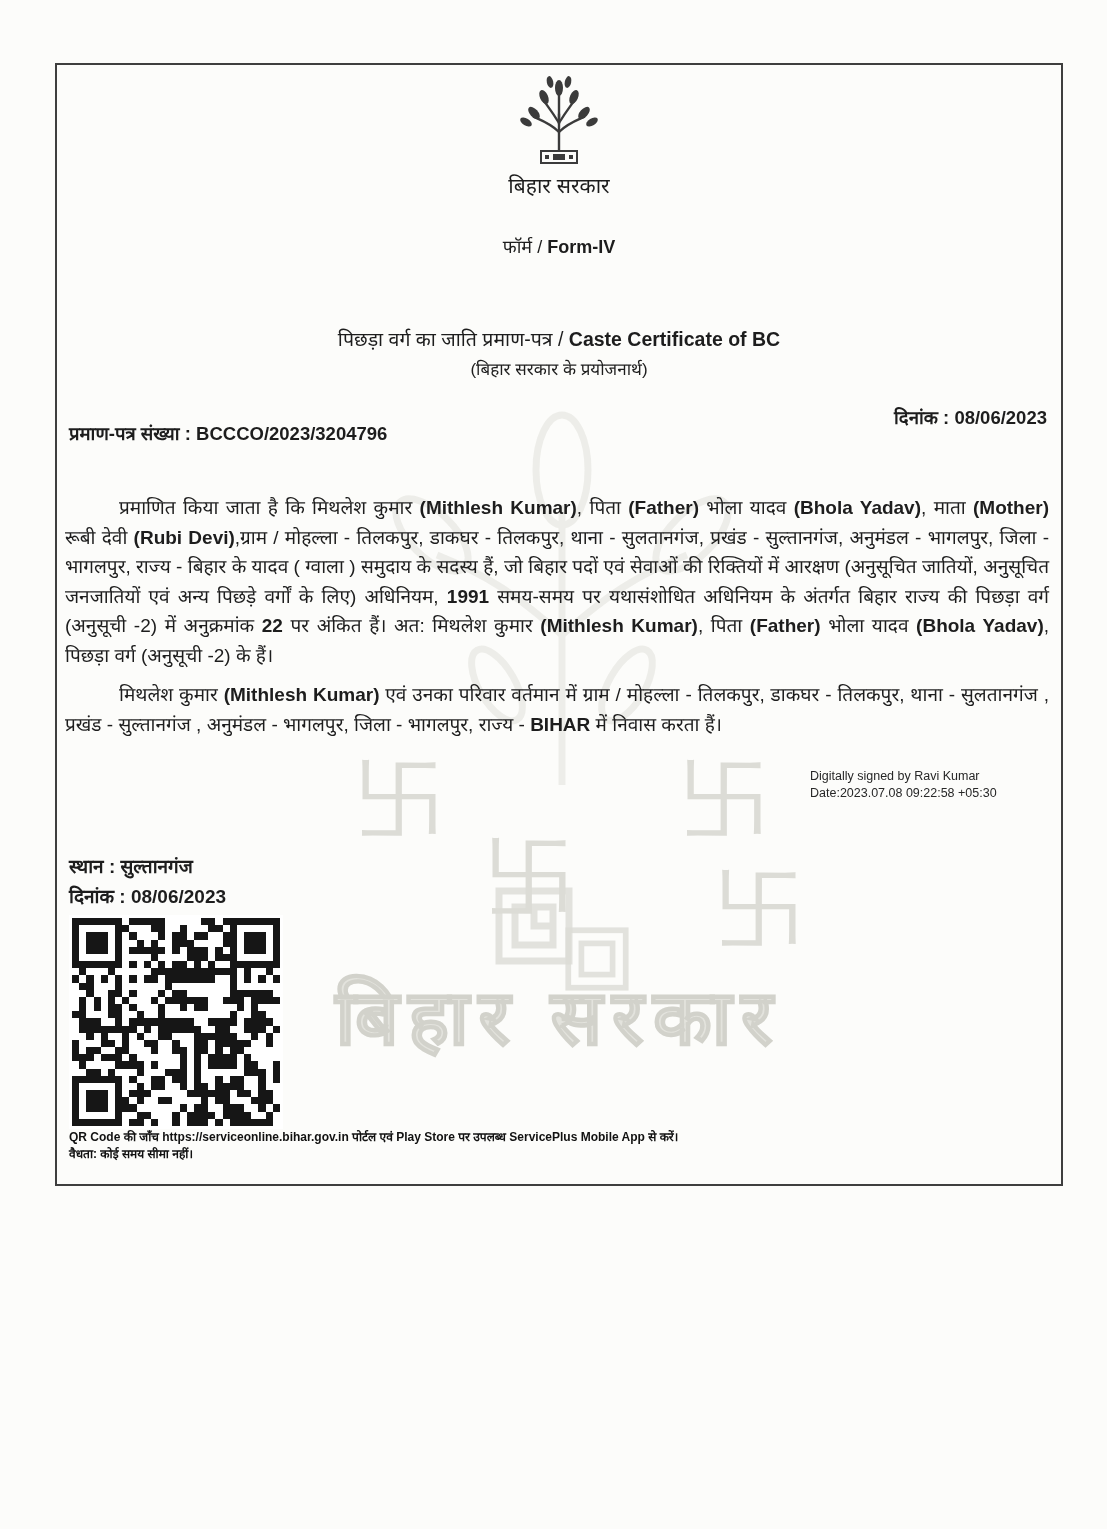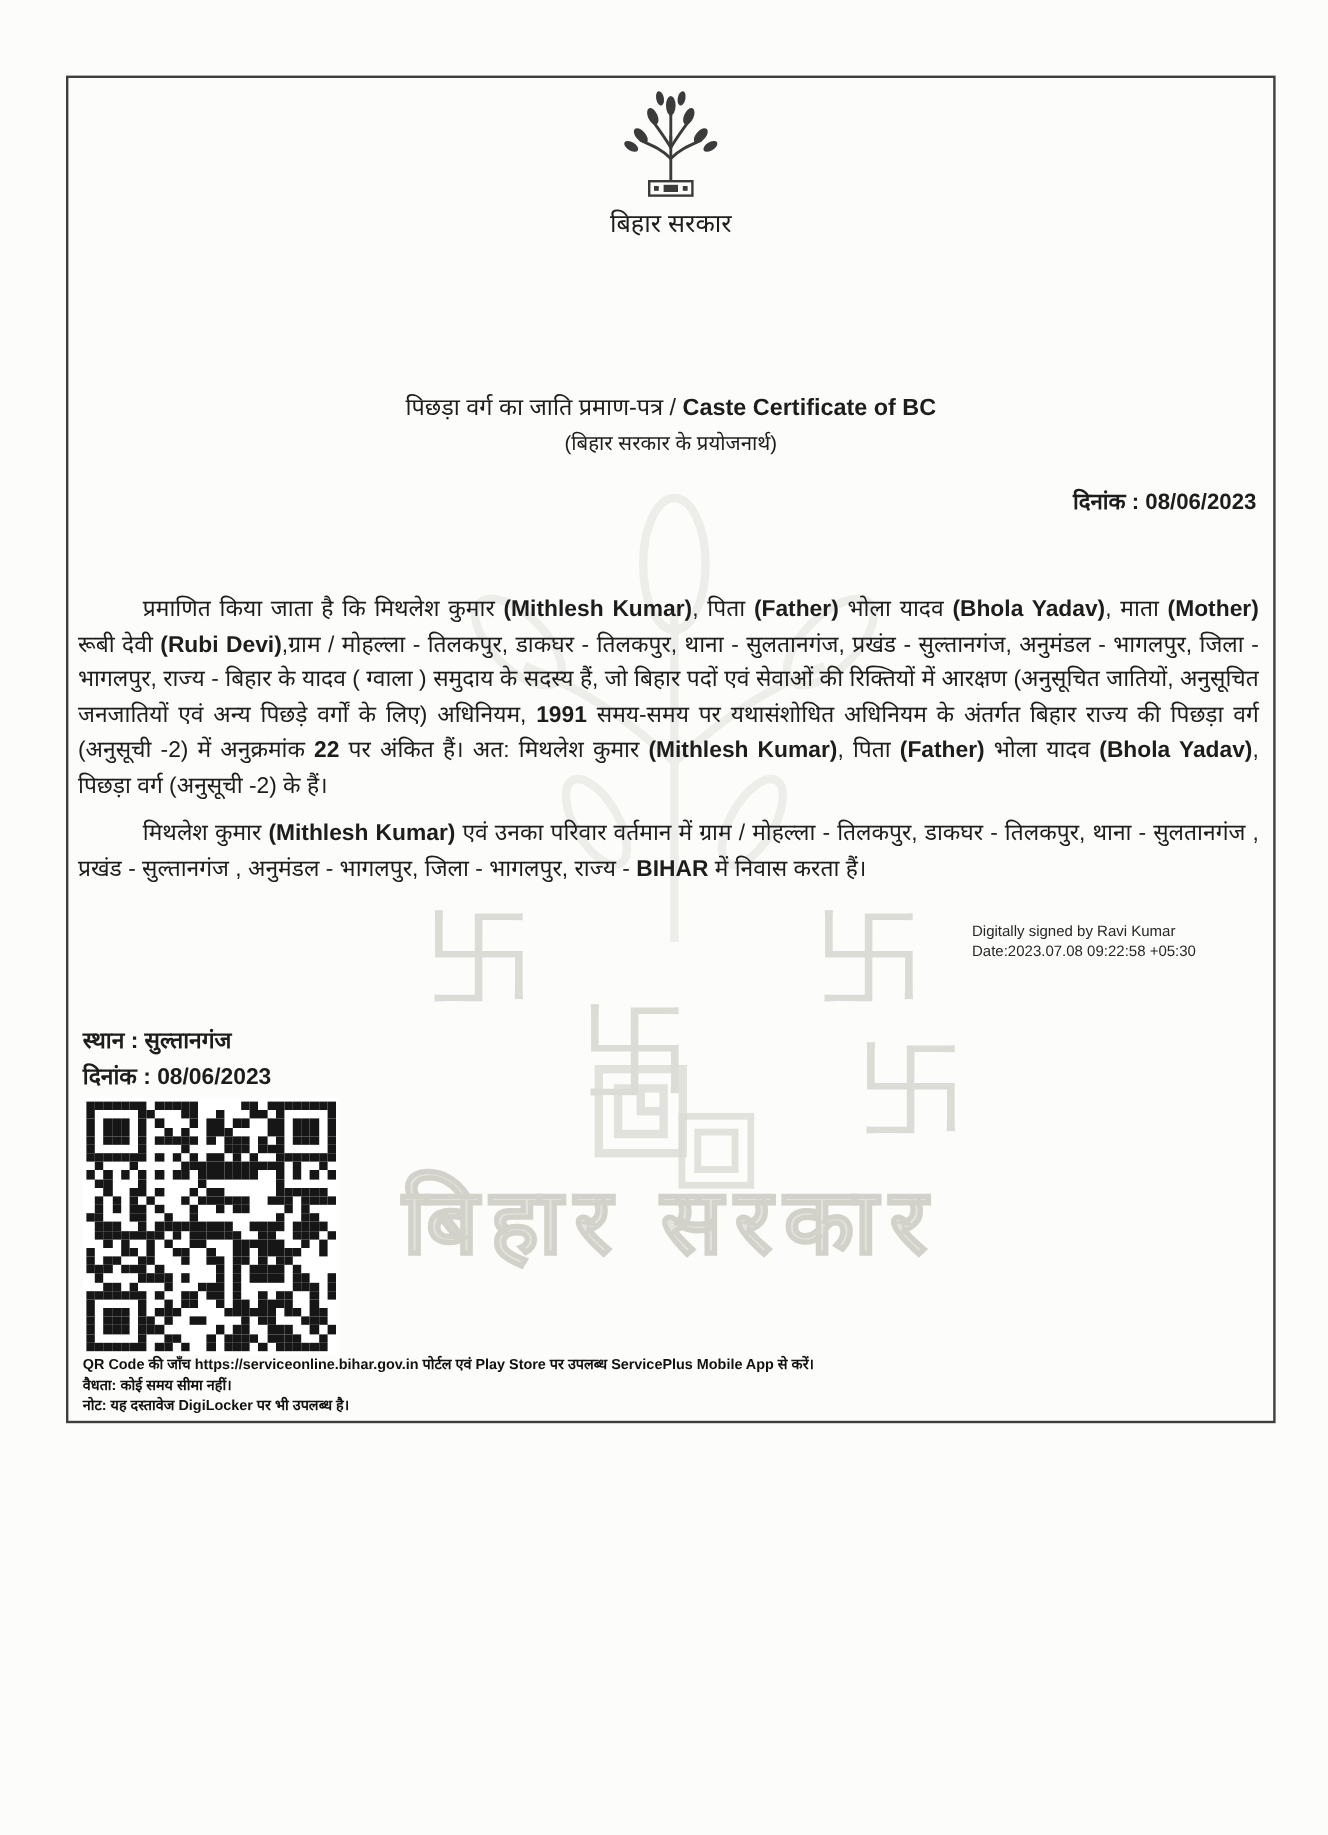--- a/index.html
+++ b/index.html
@@ -135,24 +135,26 @@
           <ellipse cx="35" cy="12" rx="3.2" ry="6" transform="rotate(-12 35 12)"></ellipse>
           <ellipse cx="53" cy="12" rx="3.2" ry="6" transform="rotate(12 53 12)"></ellipse>
         </g>
         <rect x="26" y="81" width="36" height="12" fill="none" stroke="#3b3b3b" stroke-width="2"></rect>
         <rect x="30" y="85" width="4" height="4" fill="#3b3b3b"></rect>
         <rect x="54" y="85" width="4" height="4" fill="#3b3b3b"></rect>
         <rect x="38" y="84" width="12" height="6" fill="#3b3b3b"></rect>
       </svg>
 
       <div class="org-hi">बिहार सरकार</div>
+      <div class="form-line"><span>फॉर्म / </span><span class="b">Form-IV</span></div>
 
       <div class="certtype-line"><span>पिछड़ा वर्ग का जाति प्रमाण-पत्र / </span><span class="b">Caste Certificate of BC</span></div>
       <div class="purpose-line">(बिहार सरकार के प्रयोजनार्थ)</div>
 
+      <div class="certno">प्रमाण-पत्र संख्या : BCCCO/2023/3204796</div>
       <div class="hdate">दिनांक : 08/06/2023</div>
 
       <div class="para para1"><span>प्रमाणित किया जाता है कि मिथलेश कुमार </span><span class="b">(Mithlesh Kumar)</span><span>, पिता </span><span class="b">(Father)</span><span> भोला यादव </span><span class="b">(Bhola Yadav)</span><span>, माता </span><span class="b">(Mother)</span><span> रूबी देवी </span><span class="b">(Rubi Devi)</span><span>,ग्राम / मोहल्ला - तिलकपुर, डाकघर - तिलकपुर, थाना - सुलतानगंज, प्रखंड - सुल्तानगंज, अनुमंडल - भागलपुर, जिला - भागलपुर, राज्य - बिहार के यादव ( ग्वाला ) समुदाय के सदस्य हैं, जो बिहार पदों एवं सेवाओं की रिक्तियों में आरक्षण (अनुसूचित जातियों, अनुसूचित जनजातियों एवं अन्य पिछड़े वर्गों के लिए) अधिनियम, </span><span class="b">1991</span><span> समय-समय पर यथासंशोधित अधिनियम के अंतर्गत बिहार राज्य की पिछड़ा वर्ग (अनुसूची -2) में अनुक्रमांक </span><span class="b">22</span><span> पर अंकित हैं। अत: मिथलेश कुमार </span><span class="b">(Mithlesh Kumar)</span><span>, पिता </span><span class="b">(Father)</span><span> भोला यादव </span><span class="b">(Bhola Yadav)</span><span>, पिछड़ा वर्ग (अनुसूची -2) के हैं।</span></div>
       <div class="para para2"><span>मिथलेश कुमार </span><span class="b">(Mithlesh Kumar)</span><span> एवं उनका परिवार वर्तमान में ग्राम / मोहल्ला - तिलकपुर, डाकघर - तिलकपुर, थाना - सुलतानगंज , प्रखंड - सुल्तानगंज , अनुमंडल - भागलपुर, जिला - भागलपुर, राज्य - </span><span class="b">BIHAR</span><span> में निवास करता हैं।</span></div>
 
       <div class="digisig">
         <div>Digitally signed by Ravi Kumar</div>
         <div>Date:2023.07.08 09:22:58 +05:30</div>
       </div>
 
@@ -603,20 +605,19 @@
           <i style="grid-row:29;grid-column:24"></i>
           <i style="grid-row:29;grid-column:25"></i>
           <i style="grid-row:29;grid-column:26"></i>
           <i style="grid-row:29;grid-column:27"></i>
           <i style="grid-row:29;grid-column:28"></i>
         </div>
 
       <div class="qr-notes">
         <div>QR Code की जाँच https://serviceonline.bihar.gov.in पोर्टल एवं Play Store पर उपलब्ध ServicePlus Mobile App से करें।</div>
         <div>वैधता: कोई समय सीमा नहीं।</div>
-        <div>नोट: यह दस्तावेज DigiLocker पर भी उपलब्ध है।</div>
       </div>
 
     </div>
   </div>
 
 
 </div>
 
 </body></html>

